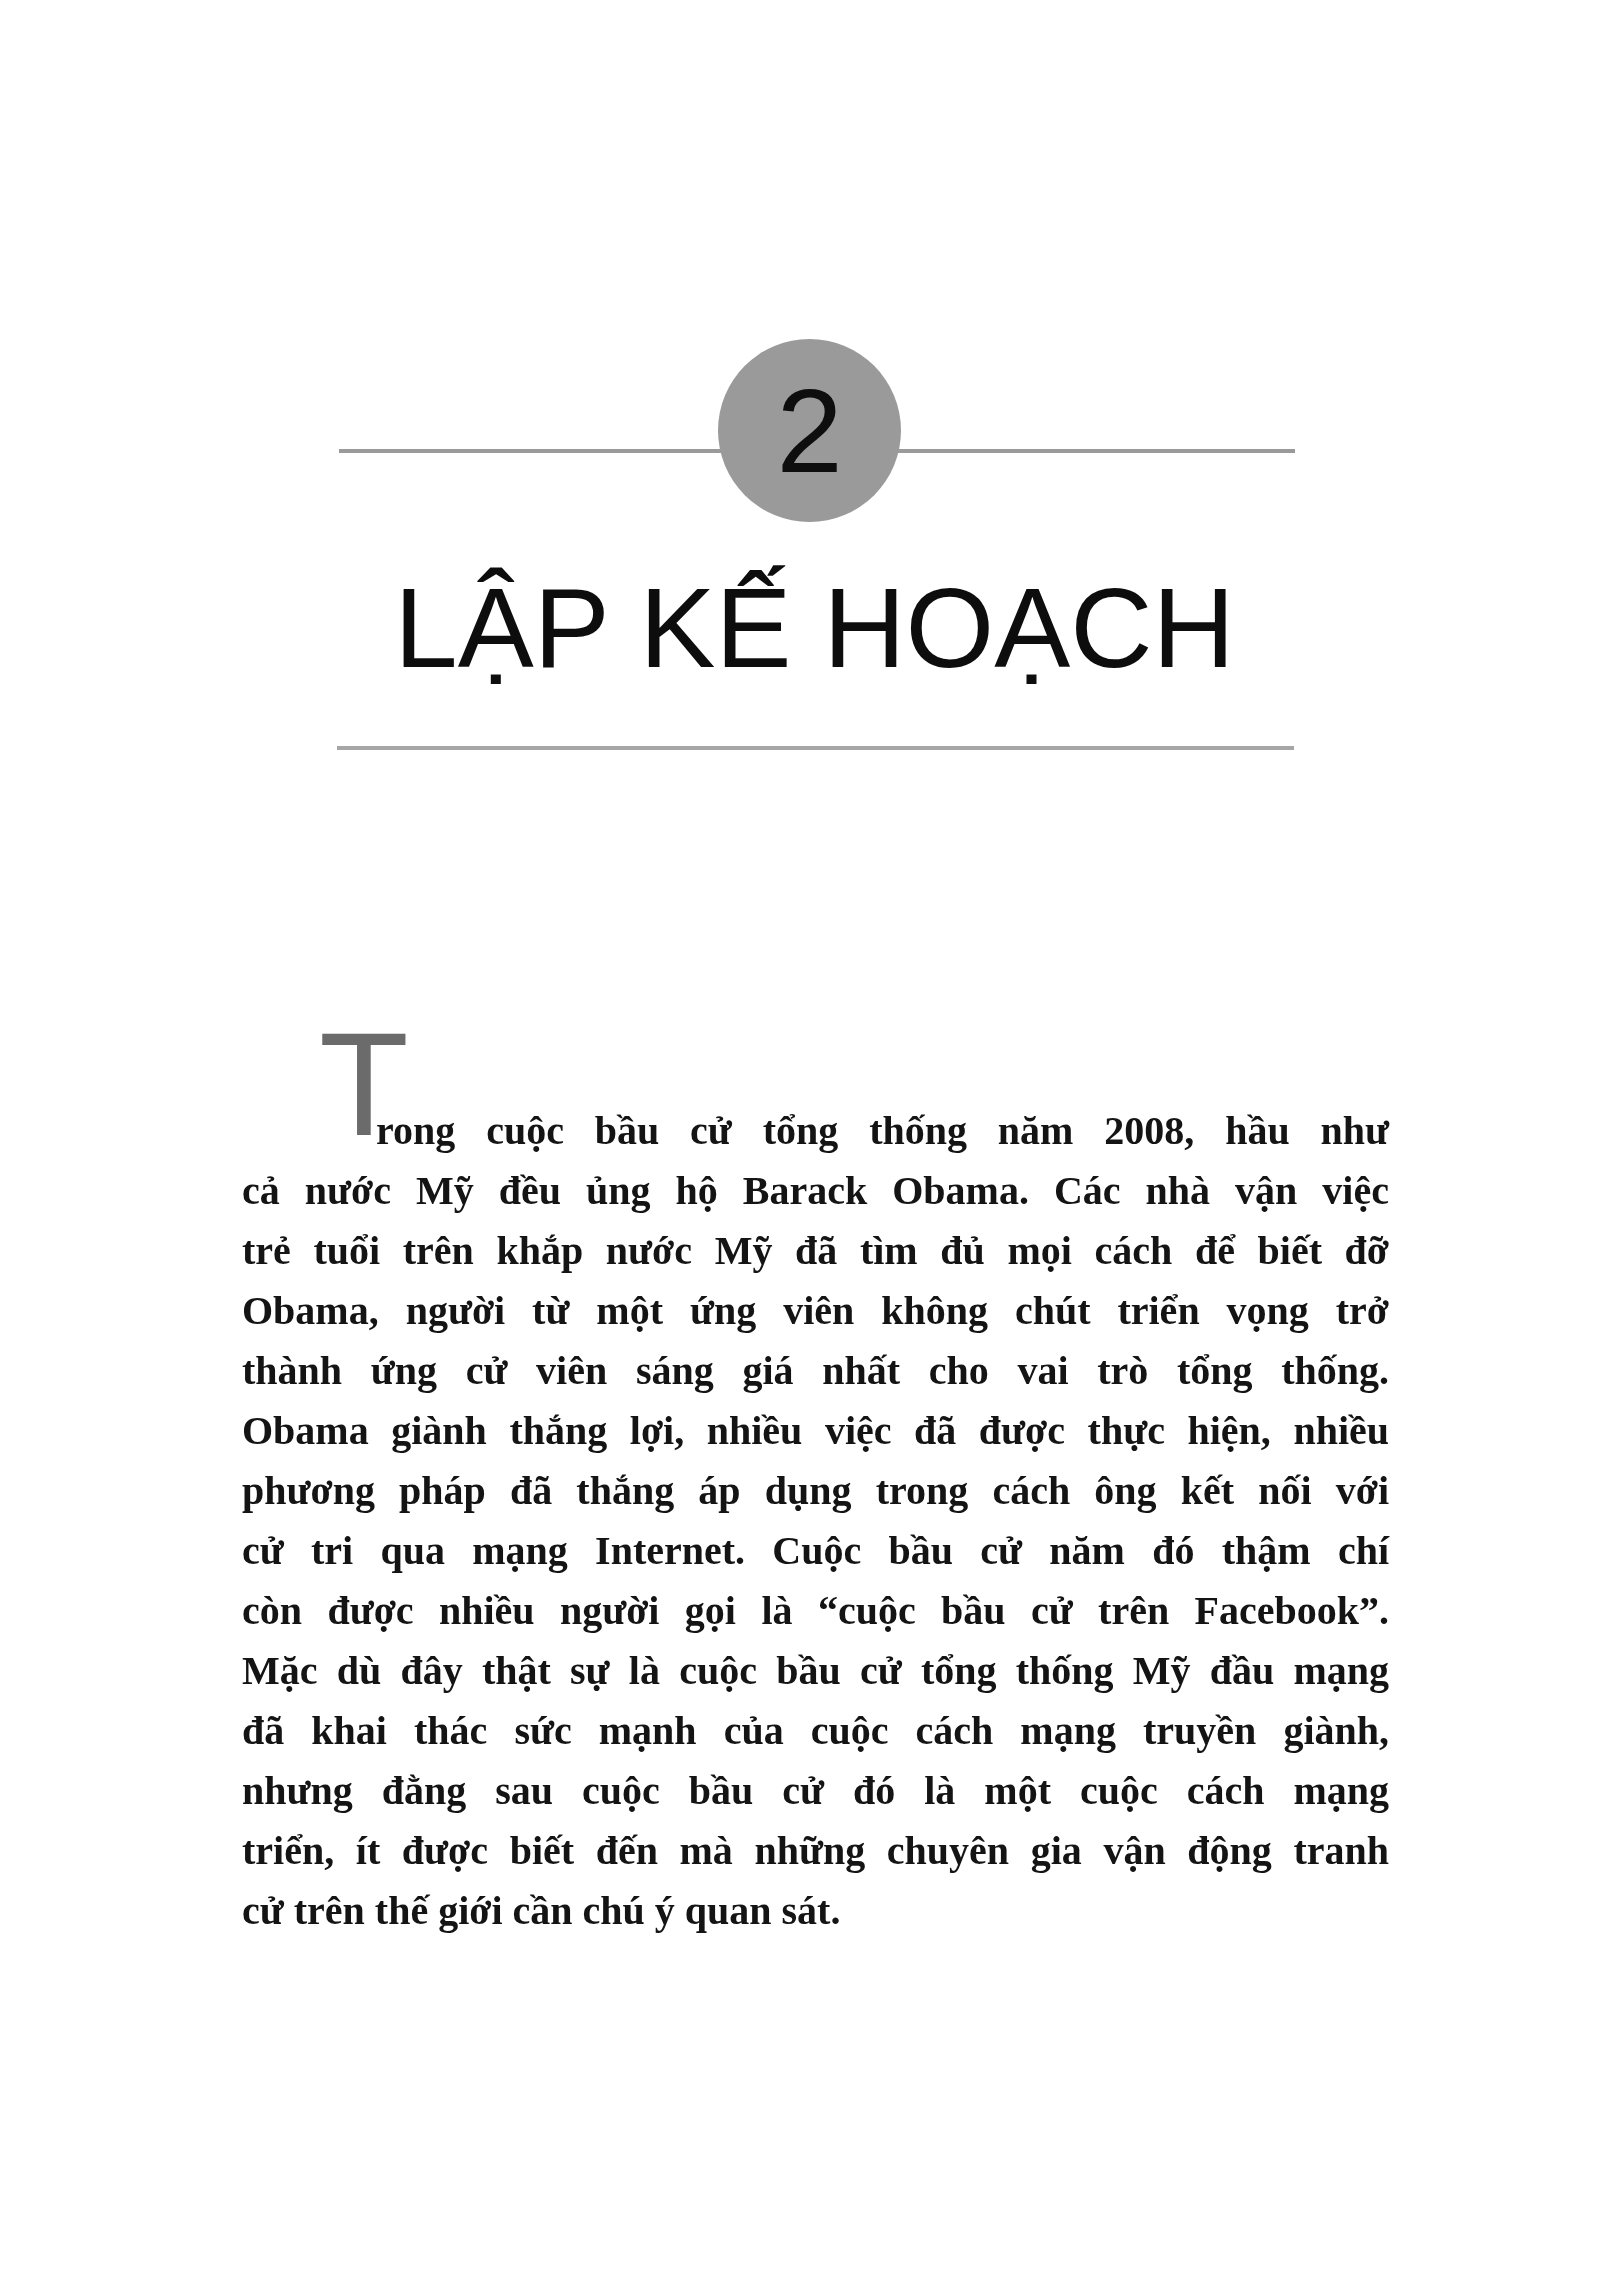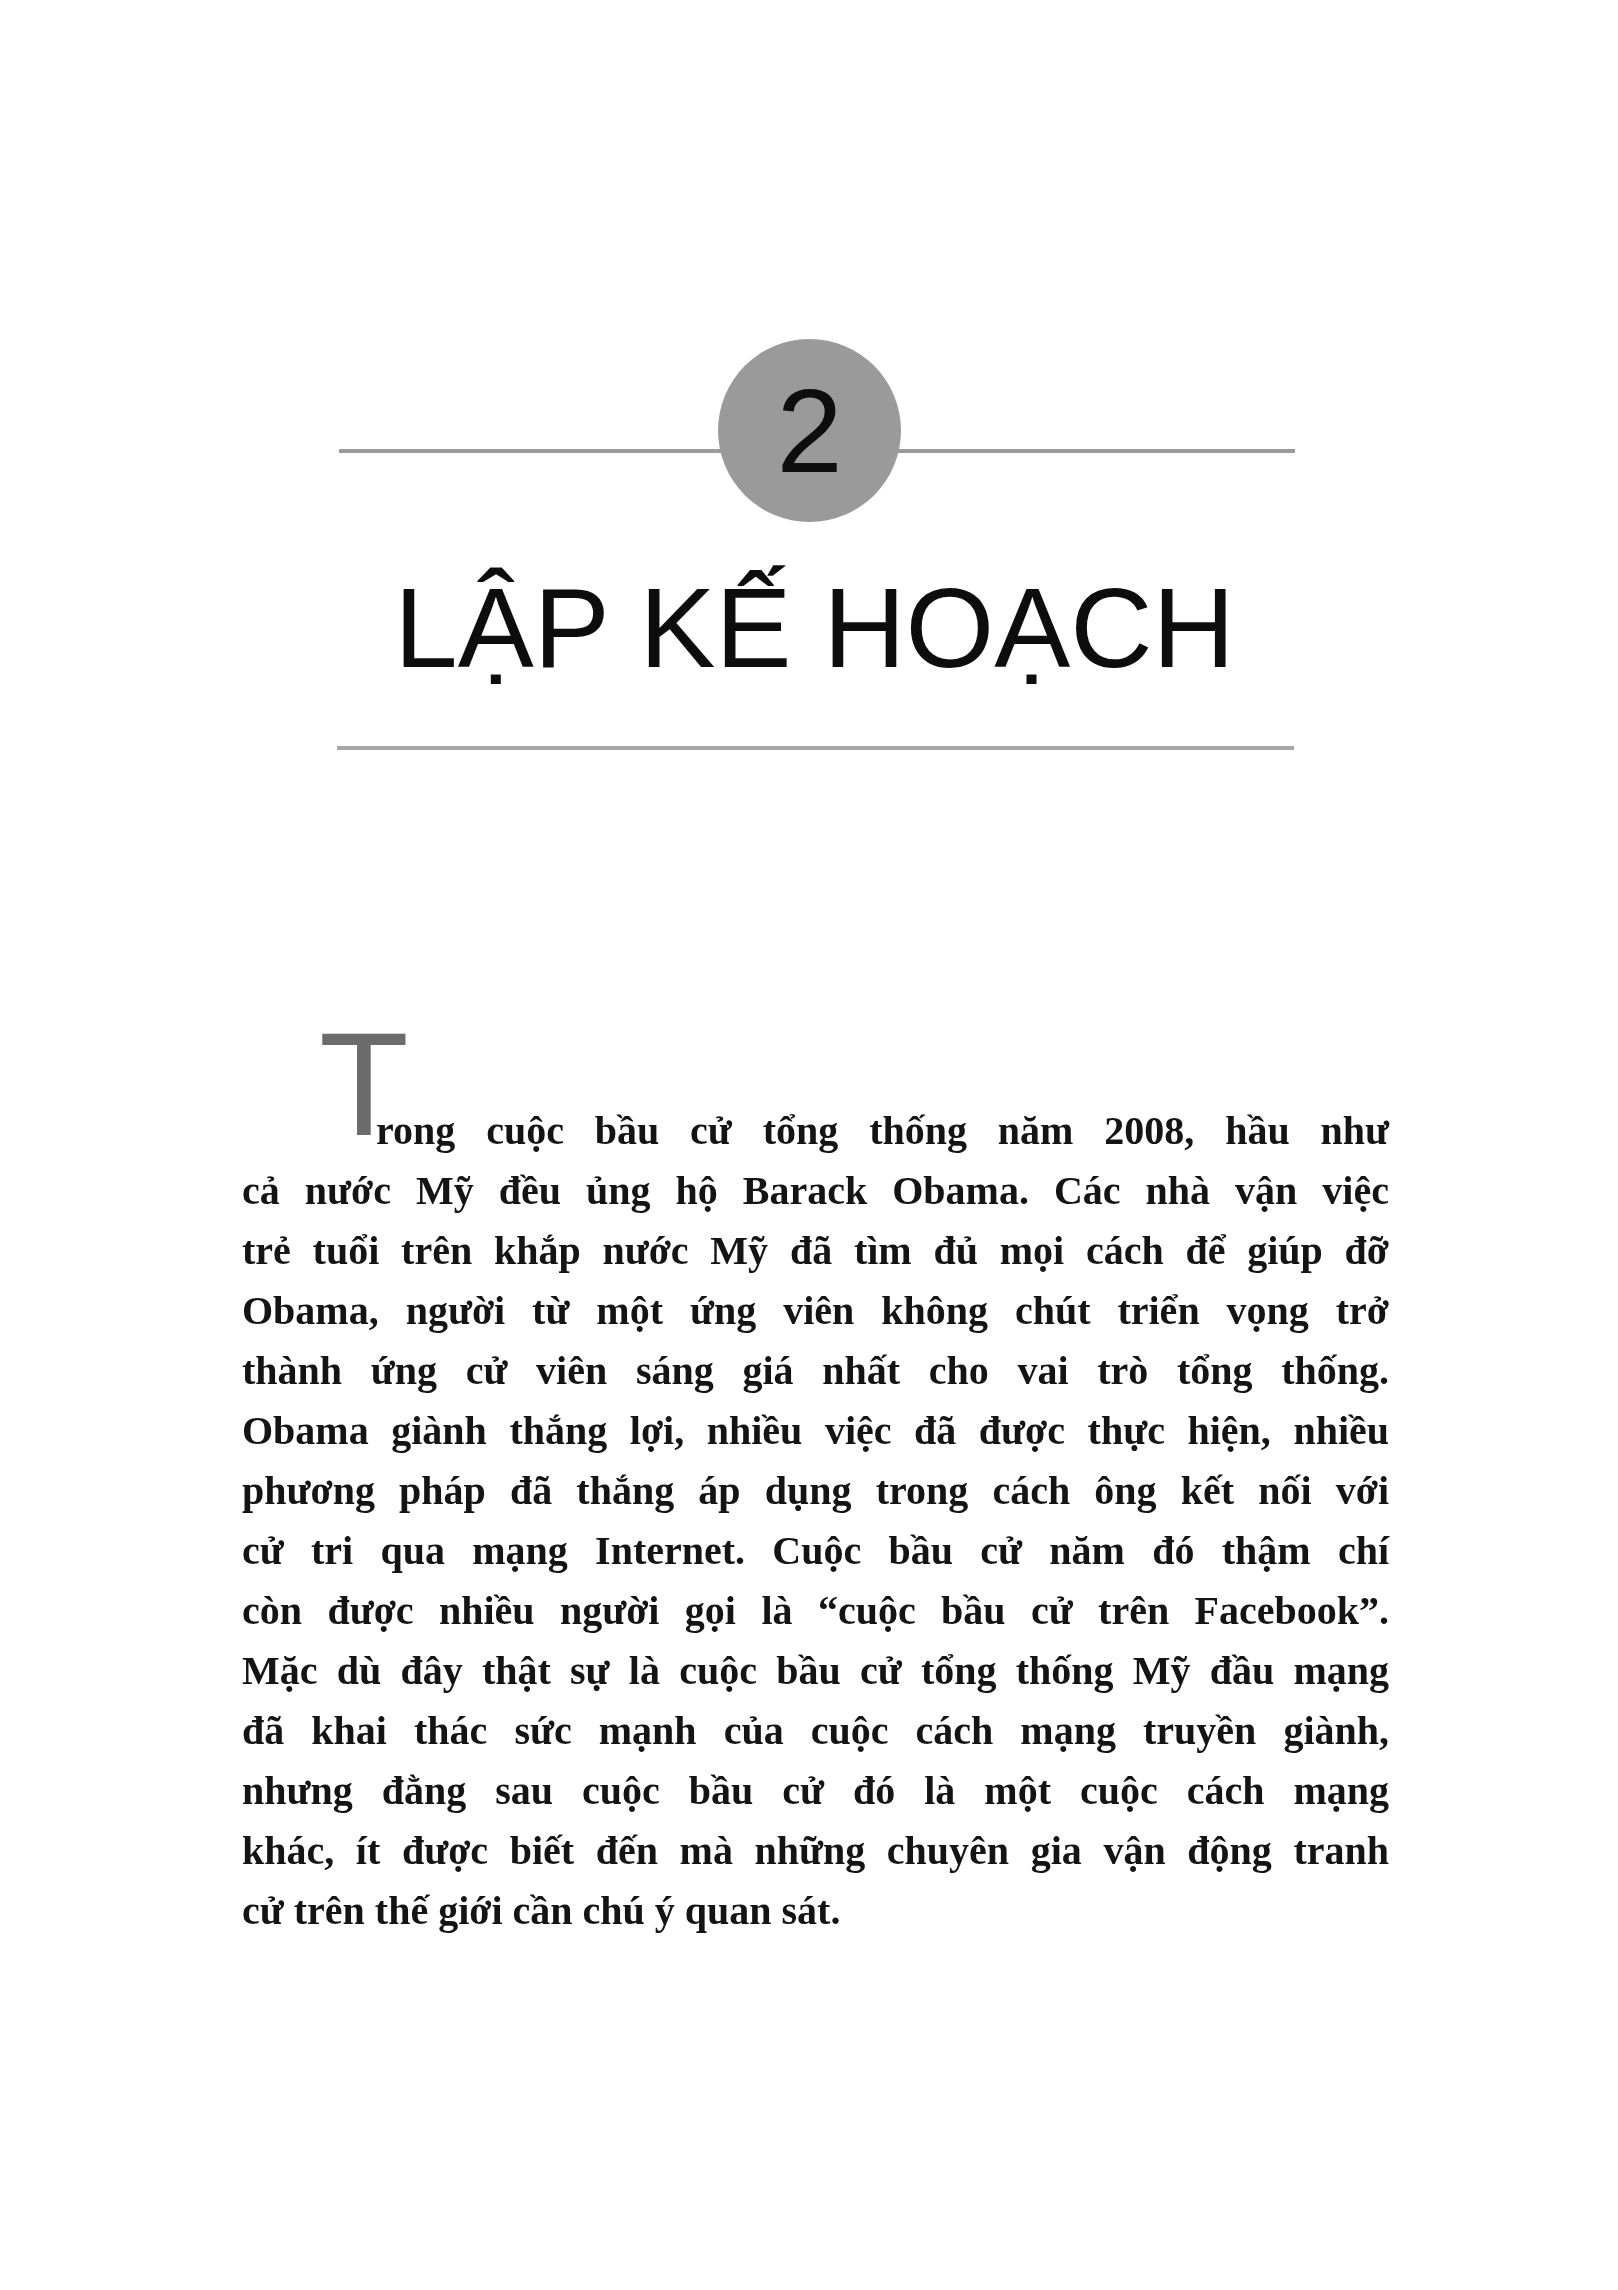--- a/index.html
+++ b/index.html
@@ -107,28 +107,28 @@
   <div id="chapter-circle">
     <span id="chapter-number">2</span>
   </div>
   <div id="chapter-title">LẬP KẾ HOẠCH</div>
   <div id="rule-bottom" class="rule"></div>
 
   <div id="body-text">
     <span id="dropcap">T</span>
     <div class="line first">rong cuộc bầu cử tổng thống năm 2008, hầu như</div>
     <div class="line">cả nước Mỹ đều ủng hộ Barack Obama. Các nhà vận việc</div>
-    <div class="line">trẻ tuổi trên khắp nước Mỹ đã tìm đủ mọi cách để giúp đỡ</div>
+    <div class="line">trẻ tuổi trên khắp nước Mỹ đã tìm đủ mọi cách để biết đỡ</div>
     <div class="line">Obama, người từ một ứng viên không chút triển vọng trở</div>
     <div class="line">thành ứng cử viên sáng giá nhất cho vai trò tổng thống.</div>
     <div class="line">Obama giành thắng lợi, nhiều việc đã được thực hiện, nhiều</div>
     <div class="line">phương pháp đã thắng áp dụng trong cách ông kết nối với</div>
     <div class="line">cử tri qua mạng Internet. Cuộc bầu cử năm đó thậm chí</div>
     <div class="line">còn được nhiều người gọi là “cuộc bầu cử trên Facebook”.</div>
     <div class="line">Mặc dù đây thật sự là cuộc bầu cử tổng thống Mỹ đầu mạng</div>
     <div class="line">đã khai thác sức mạnh của cuộc cách mạng truyền giành,</div>
     <div class="line">nhưng đằng sau cuộc bầu cử đó là một cuộc cách mạng</div>
-    <div class="line">khác, ít được biết đến mà những chuyên gia vận động tranh</div>
+    <div class="line">triển, ít được biết đến mà những chuyên gia vận động tranh</div>
     <div class="line last">cử trên thế giới cần chú ý quan sát.</div>
   </div>
 
 </div>
 
 
 </body></html>

